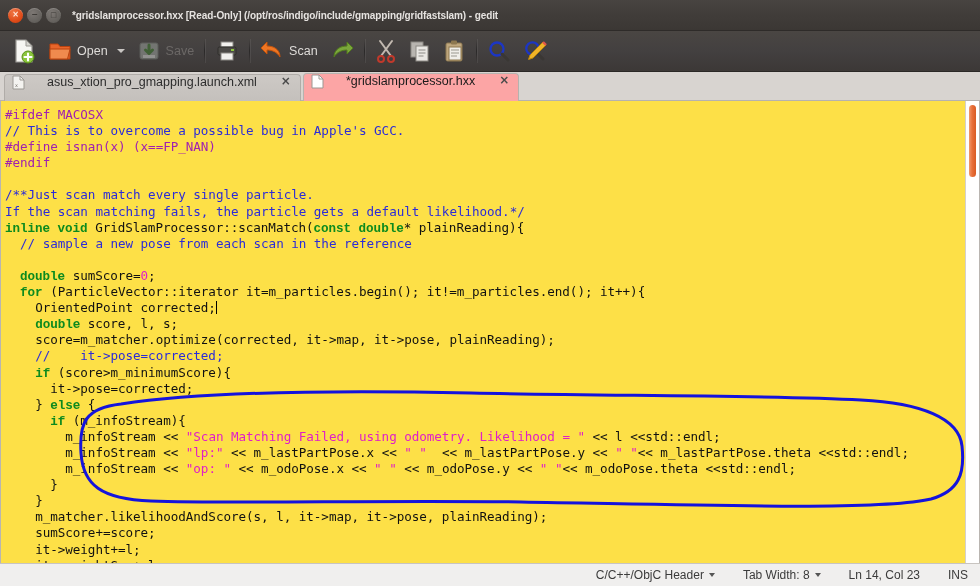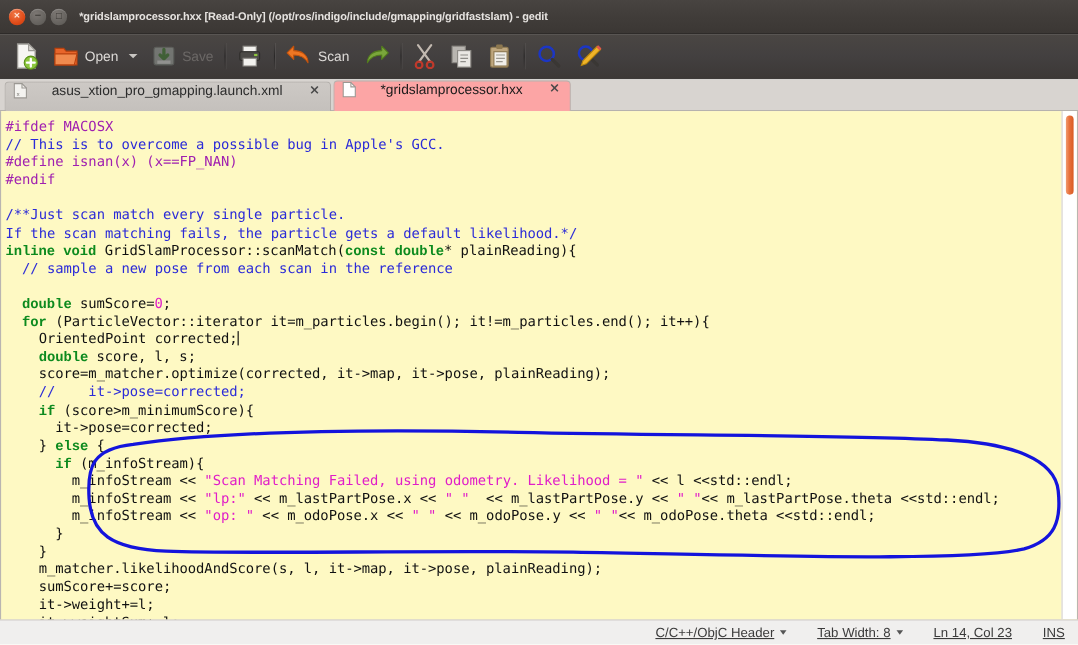--- a/index.html
+++ b/index.html
@@ -155,21 +155,21 @@
     font-family: "DejaVu Sans", sans-serif;
     line-height: 1;
     margin-left: 2px;
   }
   .tab-ico { width: 13px; height: 15px; flex: none; }
 
   
   .editor-wrap {
     flex: 1 1 auto;
     position: relative;
-    background: #fef9c3;
+    background: #fde047;
     border-left: 1px solid #b9b5b1;
     border-right: 1px solid #b9b5b1;
     overflow: hidden;
   }
   .code {
     position: absolute;
     left: 0; top: 0;
     padding: 6px 0 0 4px;
     font-family: "DejaVu Sans Mono", monospace;
     font-size: 12.6px;
@@ -222,21 +222,20 @@
     background: #f0efee;
     border-top: 1px solid #c8c4c0;
     display: flex;
     align-items: center;
     justify-content: flex-end;
     padding-right: 12px;
     gap: 0;
     flex: none;
     font-size: 12px;
     color: #3b3b3b;
-    text-decoration: underline;
   }
   .sb-item {
     display: flex;
     align-items: center;
     gap: 4px;
     padding: 0 14px;
     white-space: nowrap;
   }
   .sb-arrow {
     width: 0; height: 0;

